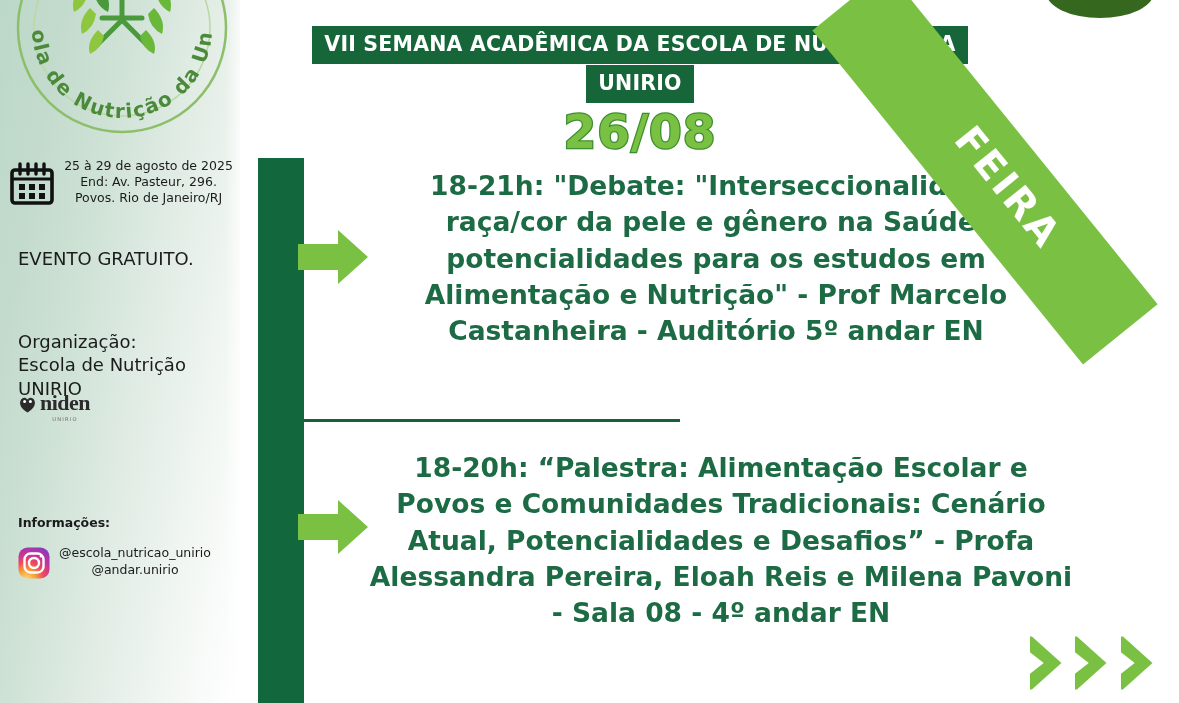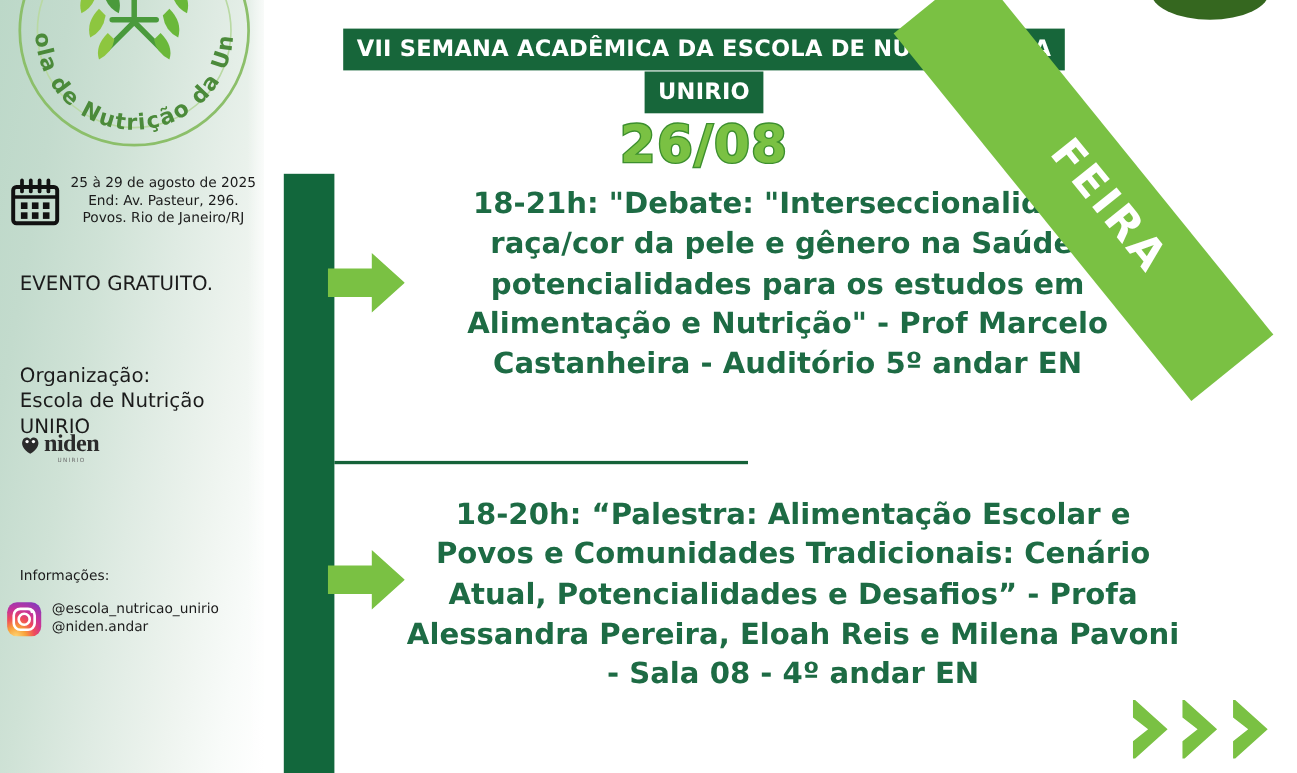--- a/index.html
+++ b/index.html
@@ -87,26 +87,26 @@
     font-family: Liberation Serif, serif;
   }
   .niden-sub {
     font-size: 5.2px; letter-spacing: 1.2px; color: #6b6b6b;
     margin-top: 2px;
   }
 
   .info-label {
     position: absolute;
     left: 18px; top: 515px;
-    font-size: 12.5px; color: #1b1b1b;
+    font-size: 12.5px; color: #1b1b1b; font-weight: bold;
   }
   .ig-row {
     position: absolute;
-    left: 6px; top: 545px;
-    display: flex; align-items: flex-start; gap: 9px;
+    left: 18px; top: 545px;
+    display: flex; align-items: flex-start; gap: 9px; text-align: center;
   }
   .ig-icon { width: 32px; height: 32px; flex: 0 0 auto; margin-top: 2px; }
   .ig-icon svg { display: block; width: 32px; height: 32px; }
   .ig-handles { font-size: 12.5px; line-height: 1.32; color: #1b1b1b; }
 
   
   .vbar {
     position: absolute;
     left: 258px; top: 158px;
     width: 46px; height: 545px;
@@ -347,21 +347,21 @@
           </radialGradient>
         </defs>
         <rect x="0.5" y="0.5" width="31" height="31" rx="9" fill="url(#iggrad)"></rect>
         <rect x="6.5" y="6.5" width="19" height="19" rx="6" fill="none" stroke="#fff" stroke-width="2.4"></rect>
         <circle cx="16" cy="16" r="5" fill="none" stroke="#fff" stroke-width="2.4"></circle>
         <circle cx="23.1" cy="8.9" r="1.5" fill="#fff"></circle>
       </svg>
     </span>
     <span class="ig-handles">
       <span>@escola_nutricao_unirio</span><br>
-      <span>@niden.andar</span>
+      <span>@andar.unirio</span>
     </span>
   </div>
 
   <div class="vbar"></div>
 
   <div class="header-band">
     <div><span class="hl">VII SEMANA ACADÊMICA DA ESCOLA DE NUTRIÇÃO DA</span></div>
     <div class="hl2"><span class="hl">UNIRIO</span></div>
   </div>
 

